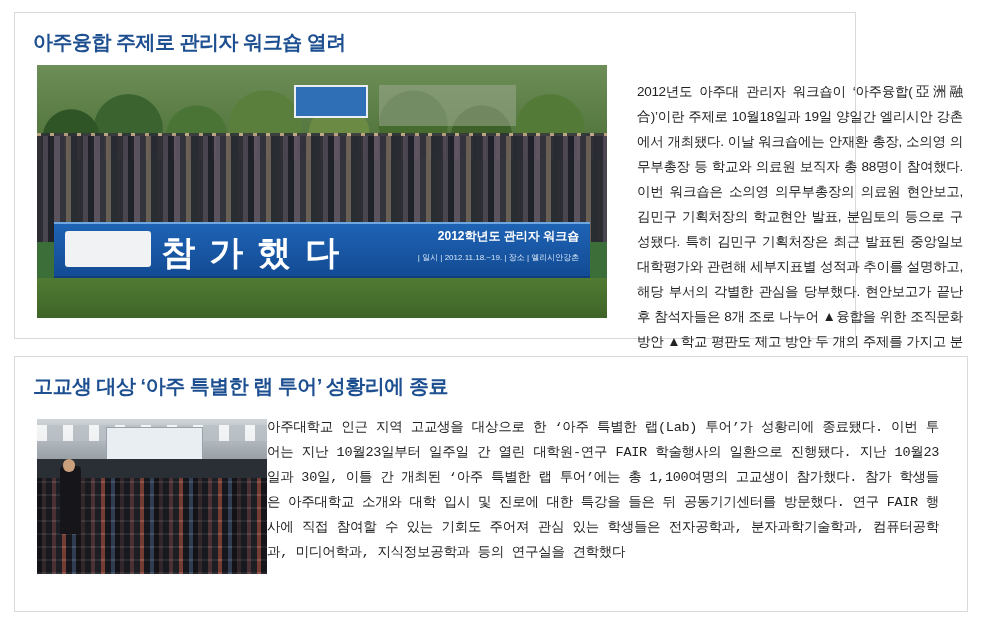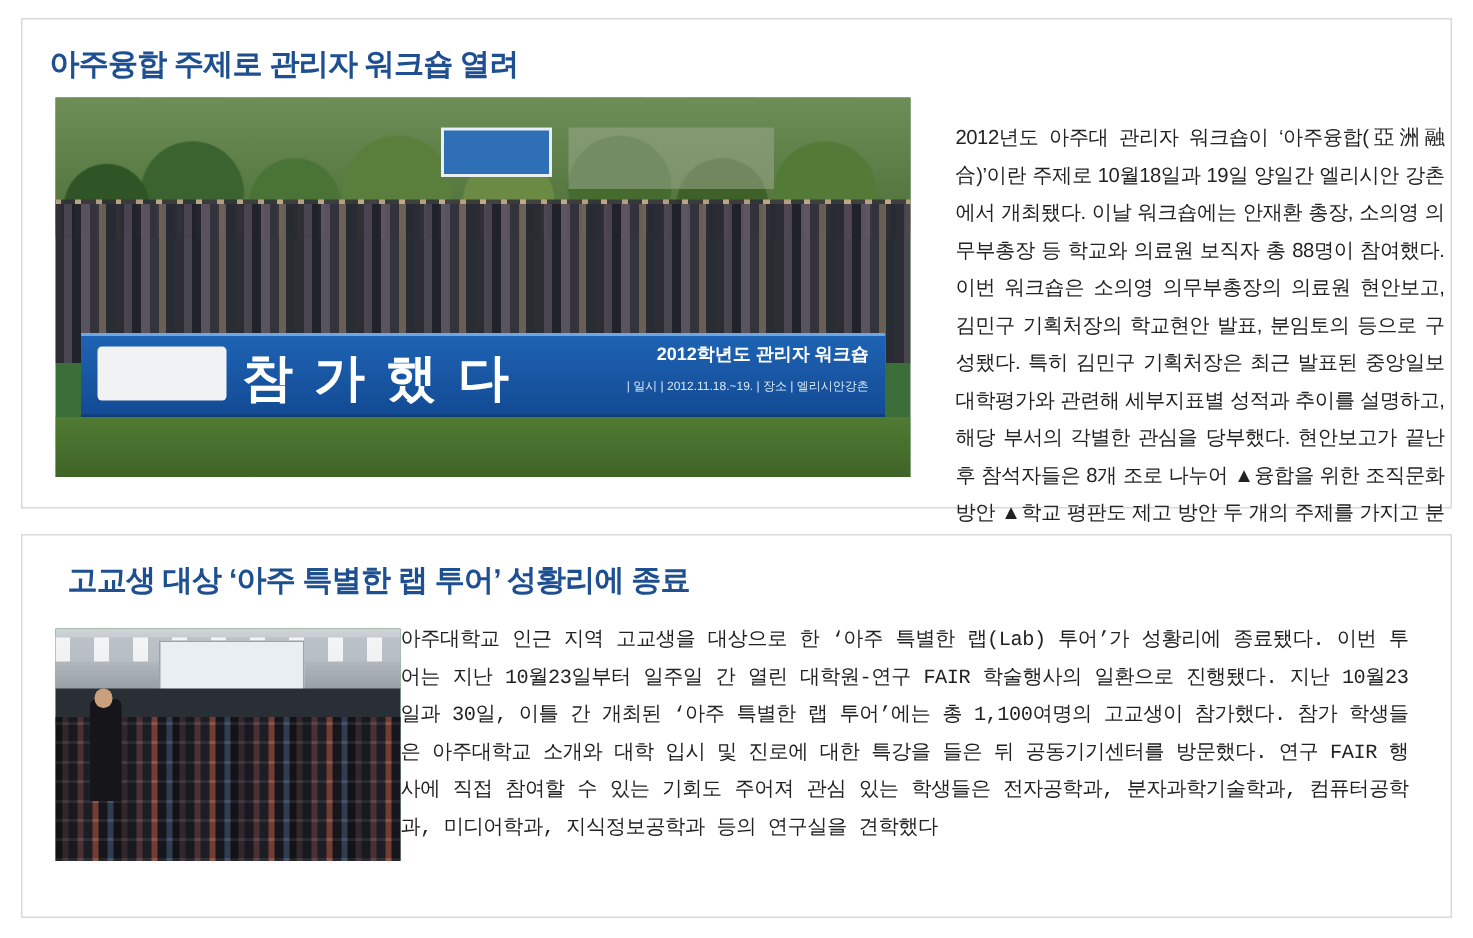--- a/index.html
+++ b/index.html
@@ -23,21 +23,21 @@
   }
   .article {
     position: absolute;
     box-sizing: border-box;
     background: #ffffff;
     border: 1px solid #d9d9d9;
   }
   #article-1 {
     left: 14px;
     top: 12px;
-    width: 954px;
+    width: 842px;
     height: 327px;
     padding-left: 44px;
   }
   #article-2 {
     left: 14px;
     top: 356px;
     width: 954px;
     height: 256px;
   }
   .headline {
@@ -46,21 +46,20 @@
     top: 16px;
     font-size: 20px;
     font-weight: bold;
     color: #1d4f91;
     letter-spacing: -0.5px;
     white-space: nowrap;
   }
   #article-2 .headline {
     left: 18px;
     top: 16px;
-    margin-left: 12px;
   }
   .photo {
     position: absolute;
     overflow: hidden;
     background: #3c6e3a;
   }
   #photo-1 {
     left: 22px;
     top: 52px;
     width: 570px;

